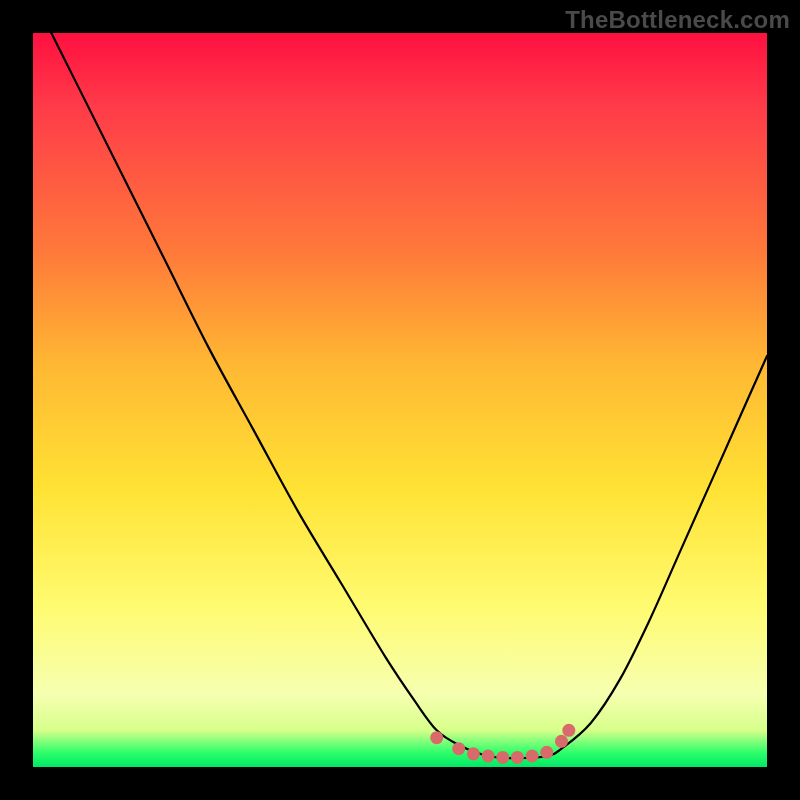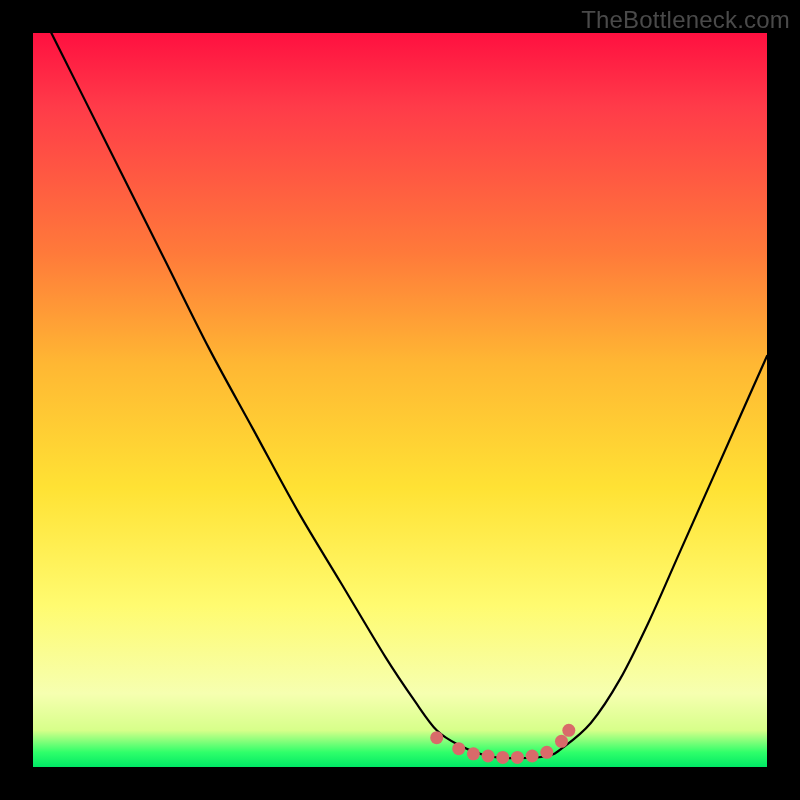--- a/index.html
+++ b/index.html
@@ -18,21 +18,21 @@
     width: 800px;
     height: 800px;
     background: #000;
   }
   .watermark {
     position: absolute;
     top: 6px;
     right: 10px;
     color: #4a4a4a;
     font-size: 24px;
-    font-weight: 400;
+    font-weight: 700;
     letter-spacing: 0.2px;
     user-select: none;
   }
   .plot-area {
     position: absolute;
     left: 33px;
     top: 33px;
     width: 734px;
     height: 734px;
     

